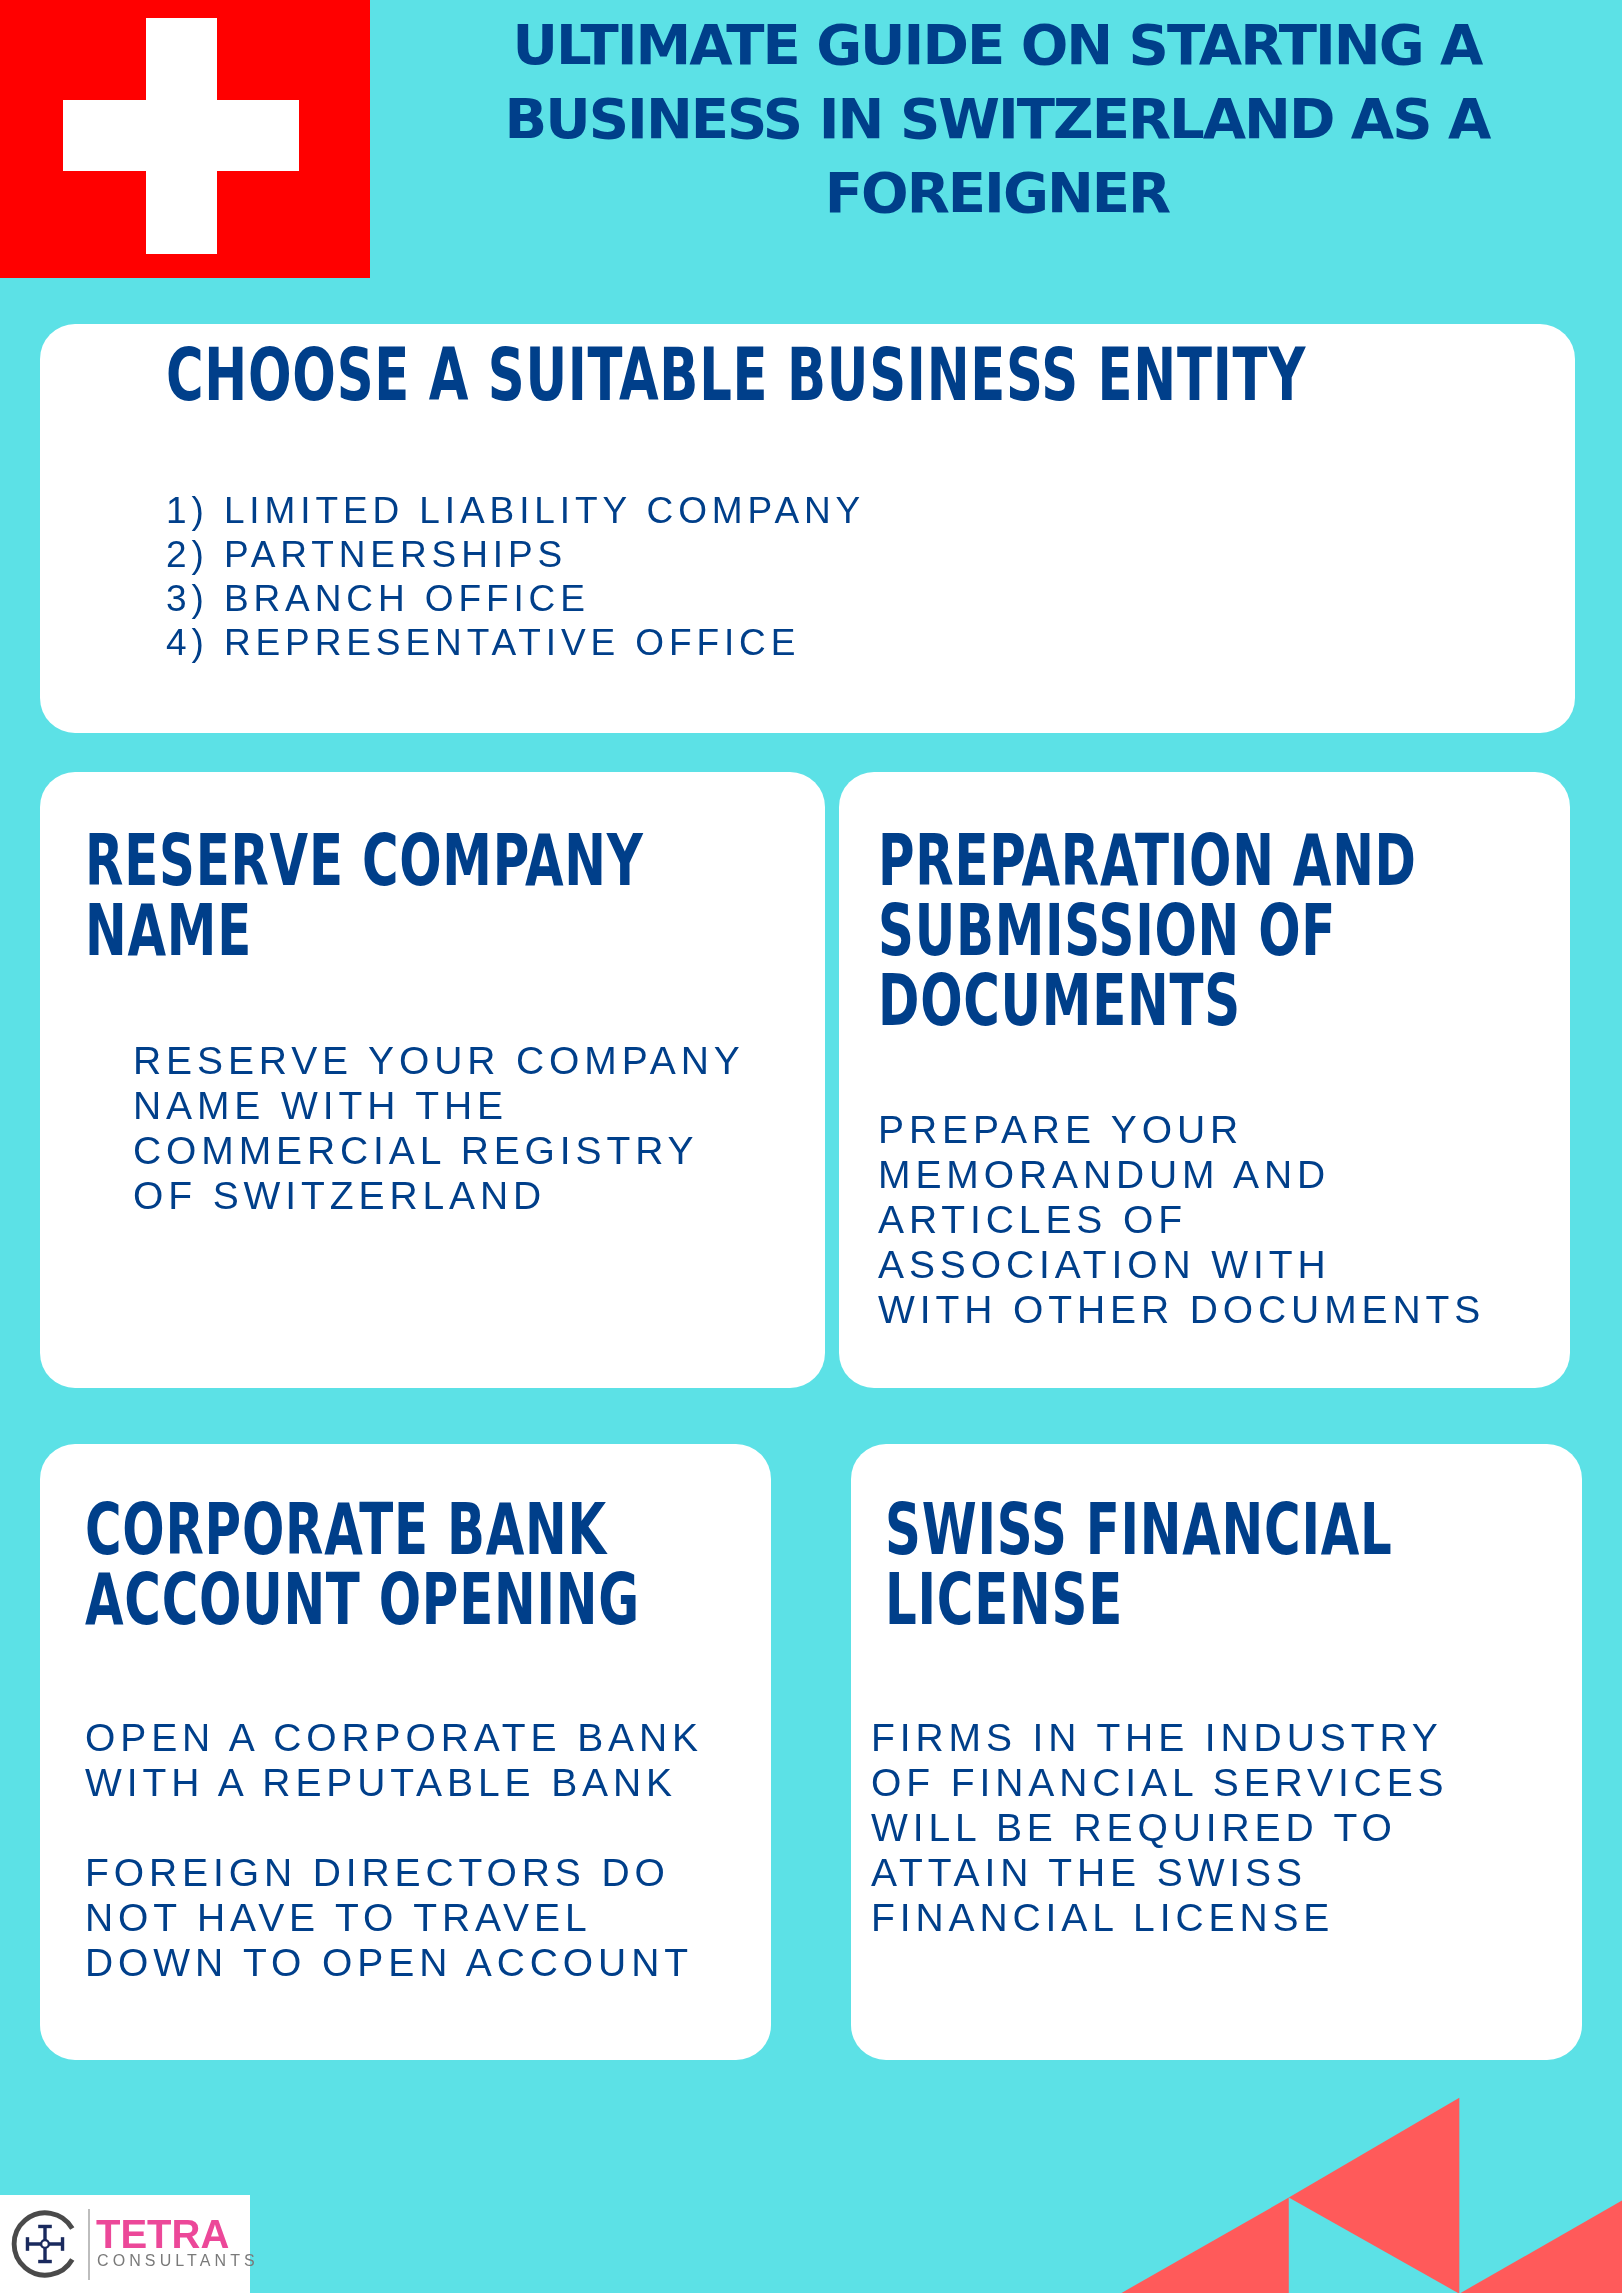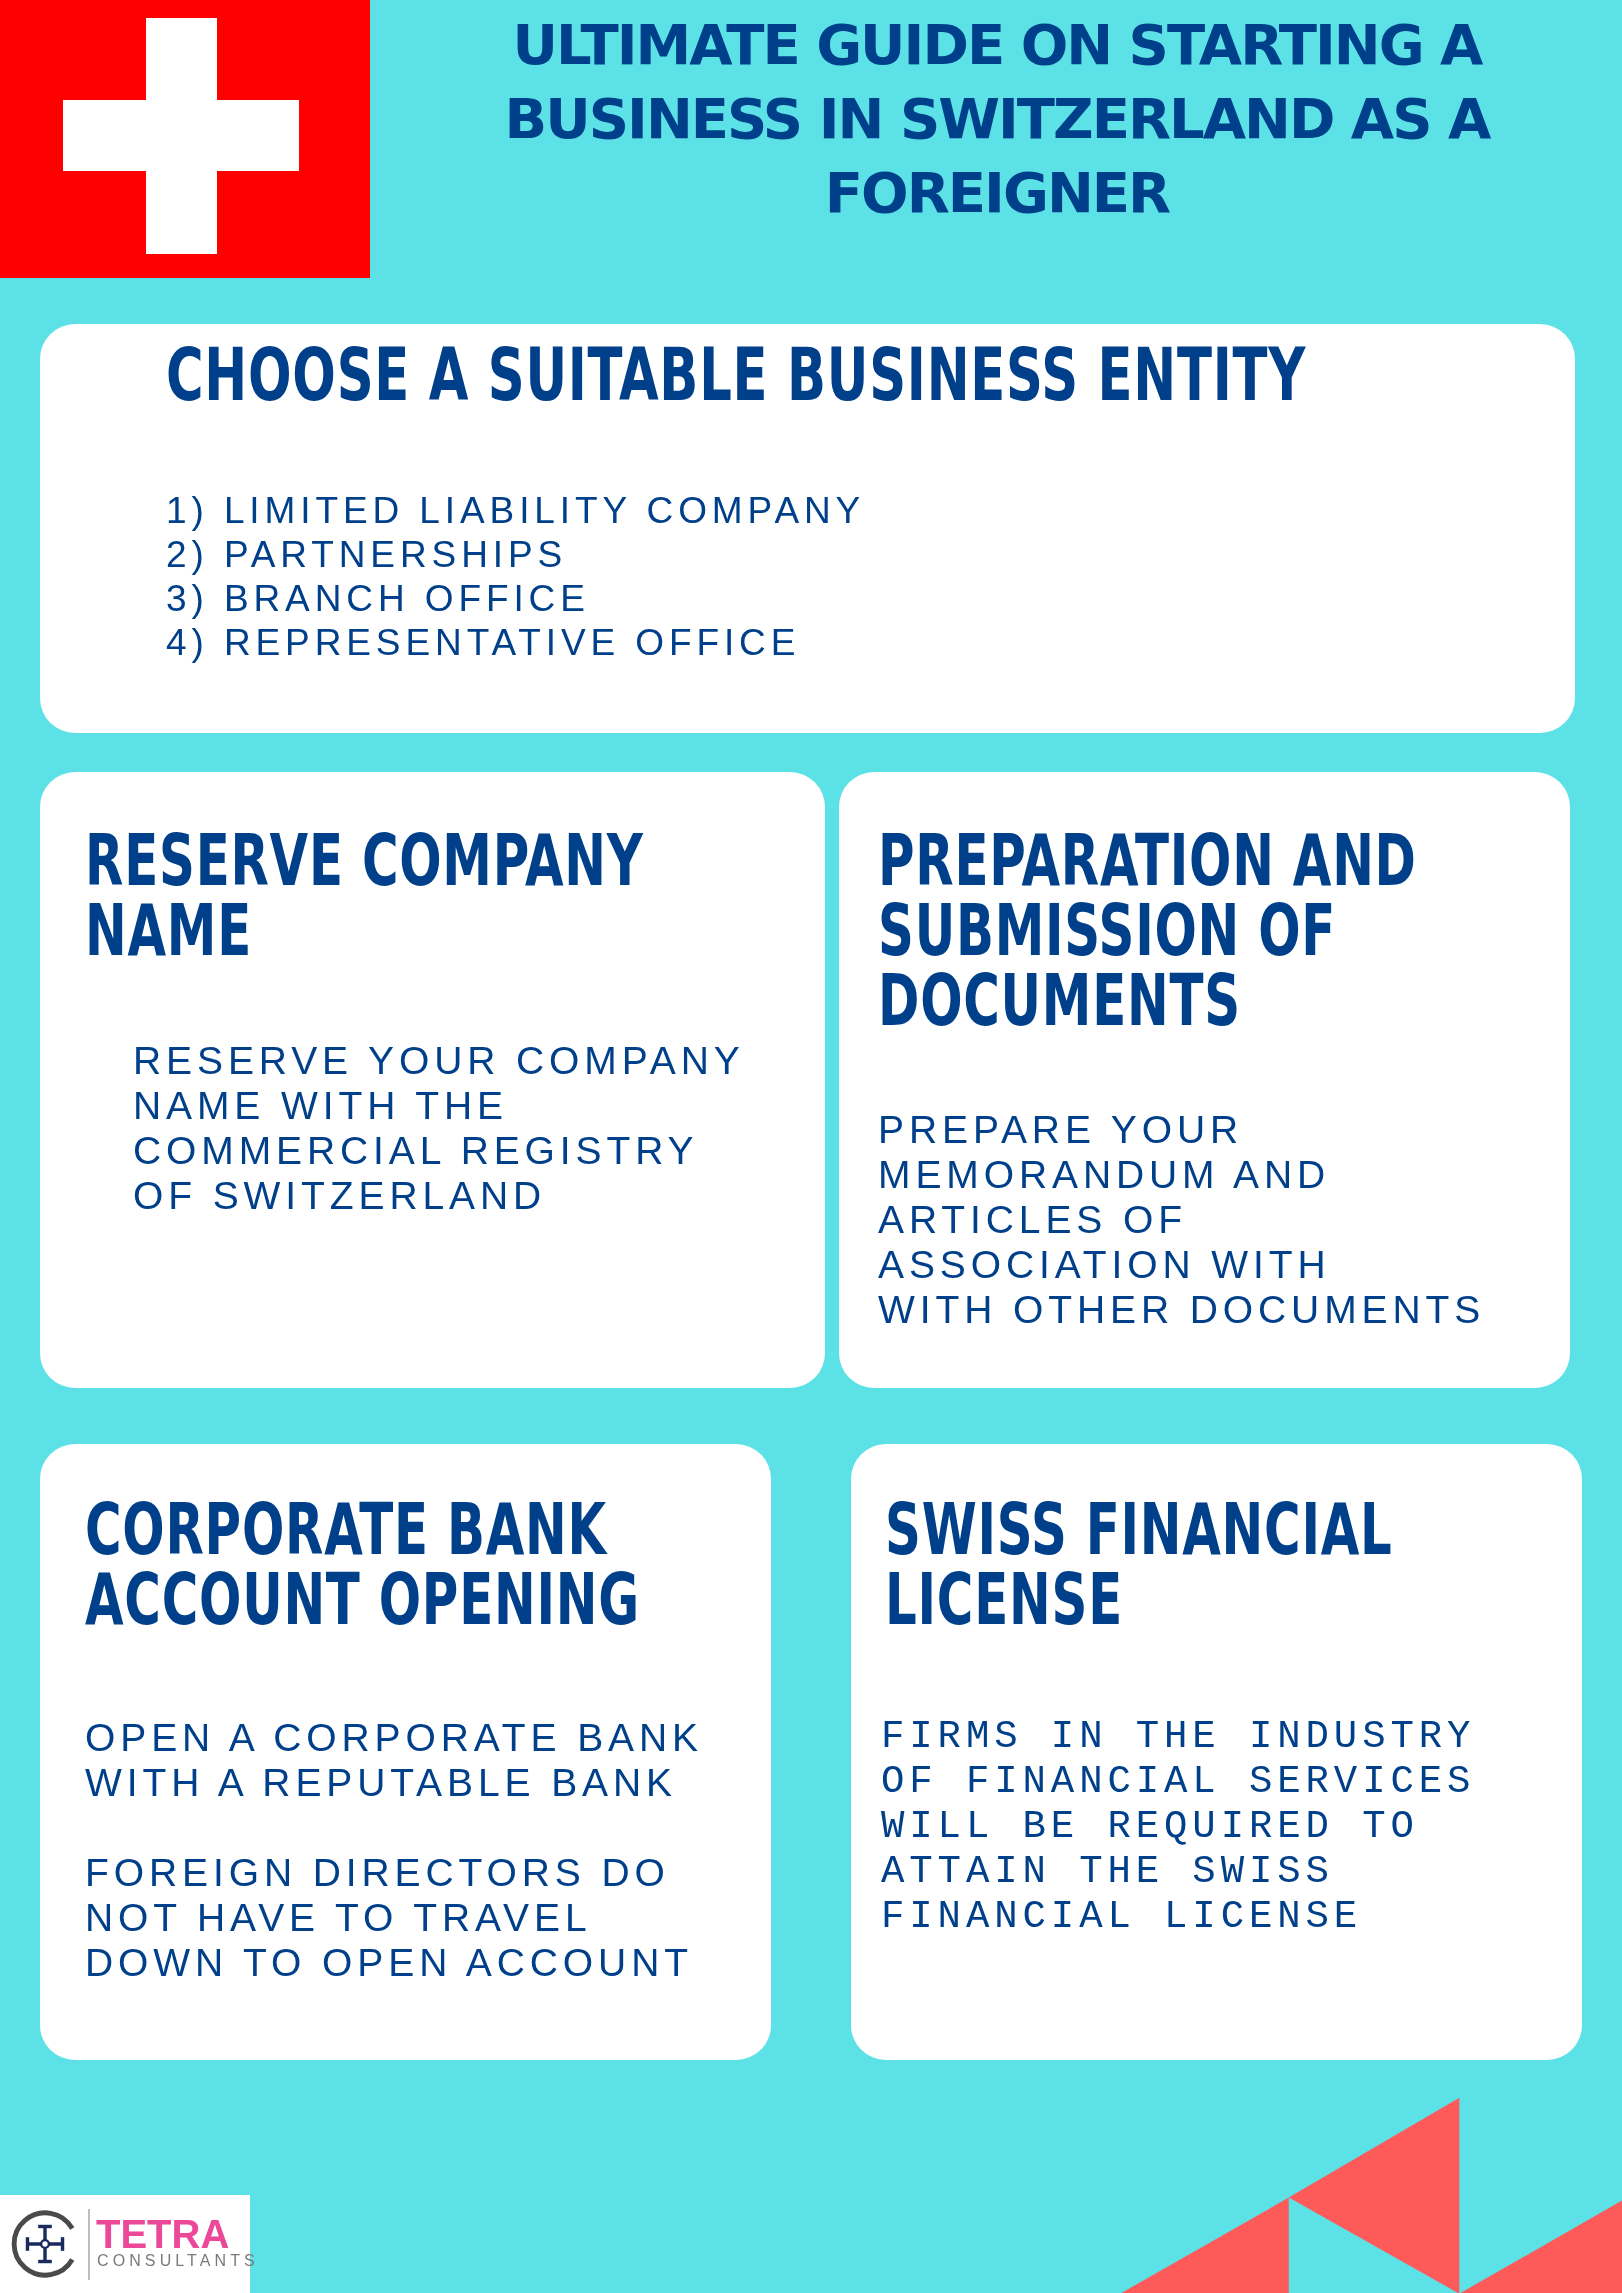--- a/index.html
+++ b/index.html
@@ -148,21 +148,21 @@
     <span>NOT HAVE TO TRAVEL</span>
     <span>DOWN TO OPEN ACCOUNT</span>
   </div>
 </section>
 
 <section class="abs card card-license">
   <div class="heading" style="left:34px; top:51px;">
     <span>SWISS FINANCIAL</span>
     <span>LICENSE</span>
   </div>
-  <div class="body-text" style="left:30px; top:271px;font-family:Liberation Mono, monospace;">
+  <div class="body-text" style="left:20px; top:271px;">
     <span>FIRMS IN THE INDUSTRY</span>
     <span>OF FINANCIAL SERVICES</span>
     <span>WILL BE REQUIRED TO</span>
     <span>ATTAIN THE SWISS</span>
     <span>FINANCIAL LICENSE</span>
   </div>
 </section>
 
 <svg class="abs triangles" width="1622" height="2294" viewBox="0 0 1655 2340">
   <polygon points="1143,2340 1315,2242 1315,2340" fill="#ff5a5a"></polygon>

